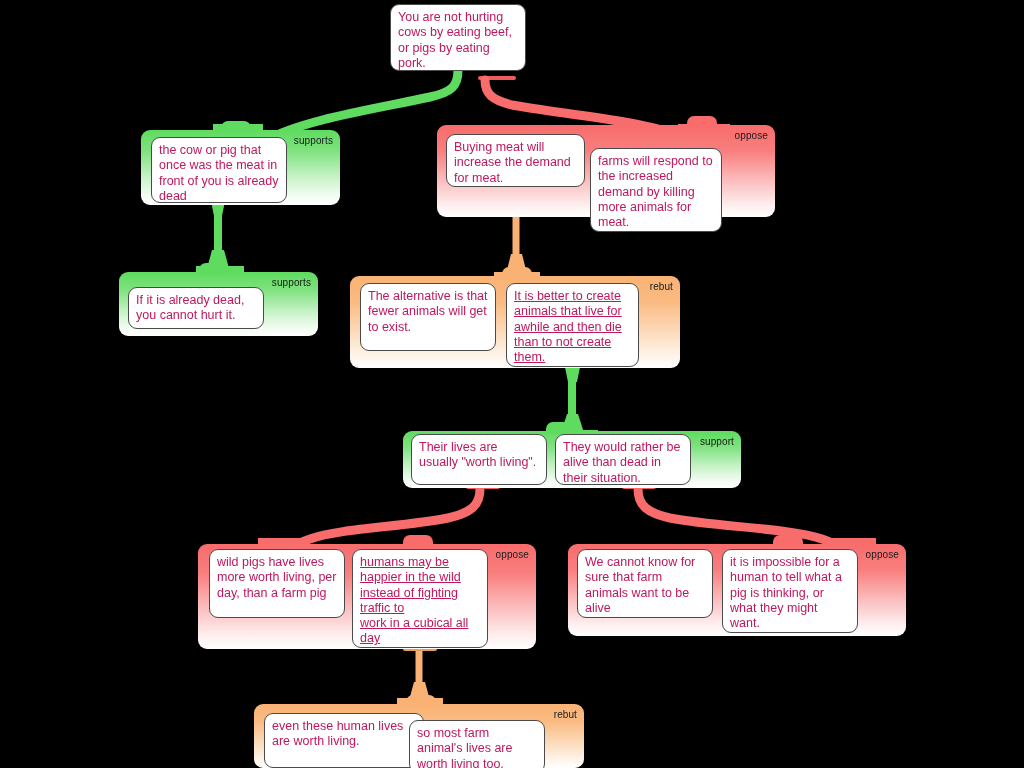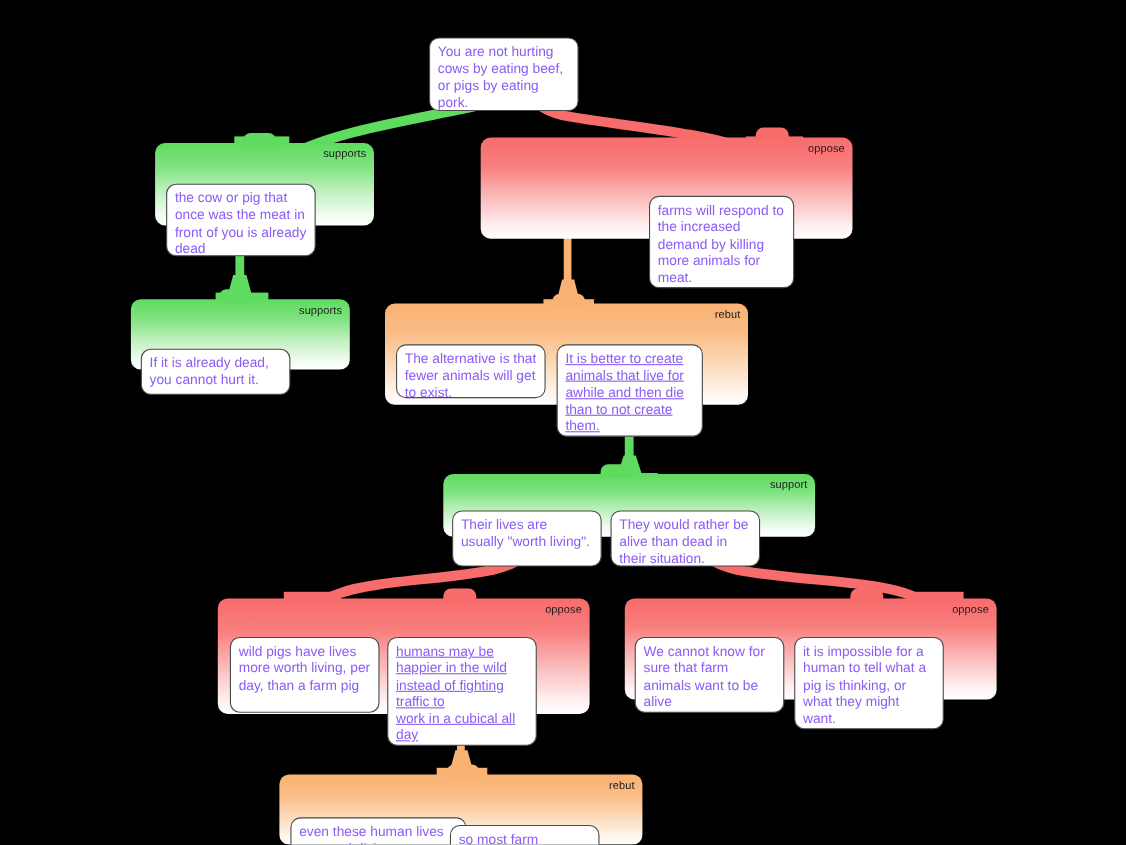--- a/index.html
+++ b/index.html
@@ -74,24 +74,23 @@
   .card {
     position: absolute;
     z-index: 3;
     background: #FFFFFF;
     border: 1px solid #4a4a4a;
     border-radius: 9px;
     box-sizing: border-box;
     padding: 5px 7px 4px 7px;
     font-size: 12.5px;
     line-height: 15.3px;
-    color: #8b5cf6;
+    color: #be185d;
     white-space: pre-line;
     overflow: hidden;
-    margin-top: 30px;
   }
 
   
   .card.root {
     font-size: 12.5px;
     line-height: 15.3px;
   }
 </style>
 </head>
 <body>
@@ -171,33 +170,34 @@
   <div class="group green" style="left:141px; top:130px; width:199px; height:75px;">
     <div class="notch green" style="left:80px;"></div>
     <div class="grouplabel">supports</div>
   </div>
   <div class="card" style="left:151px; top:137px; width:136px; height:66px;">the cow or pig that once was the meat in front of you is already dead</div>
 
   <div class="group red" style="left:437px; top:125px; width:338px; height:92px;">
     <div class="notch red" style="left:250px;"></div>
     <div class="grouplabel">oppose</div>
   </div>
+  <div class="card" style="left:446px; top:134px; width:139px; height:53px;">Buying meat will increase the demand for meat.</div>
   <div class="card" style="left:590px; top:148px; width:132px; height:84px;">farms will respond to the increased demand by killing more animals for meat.</div>
 
   <div class="group green" style="left:119px; top:272px; width:199px; height:64px;">
     <div class="notch green" style="left:80px;"></div>
     <div class="grouplabel">supports</div>
   </div>
   <div class="card" style="left:128px; top:287px; width:136px; height:42px;">If it is already dead, you cannot hurt it.</div>
 
   <div class="group orange" style="left:350px; top:276px; width:330px; height:92px;">
     <div class="notch orange" style="left:152px;"></div>
     <div class="grouplabel">rebut</div>
   </div>
-  <div class="card" style="left:360px; top:283px; width:136px; height:49px;">The alternative is that fewer animals will get to exist.</div>
+  <div class="card" style="left:360px; top:283px; width:136px; height:68px;">The alternative is that fewer animals will get to exist.</div>
   <div class="card" style="left:506px; top:283px; width:133px; height:84px;text-decoration:underline;">It is better to create animals that live for awhile and then die than to not create them.</div>
 
   <div class="group green" style="left:403px; top:431px; width:338px; height:57px;">
     <div class="notch green" style="left:143px;"></div>
     <div class="grouplabel">support</div>
   </div>
   <div class="card" style="left:411px; top:434px; width:136px; height:51px;">Their lives are usually "worth living".</div>
   <div class="card" style="left:555px; top:434px; width:136px; height:51px;">They would rather be alive than dead in their situation.</div>
 
   <div class="group red" style="left:198px; top:544px; width:338px; height:105px;">

